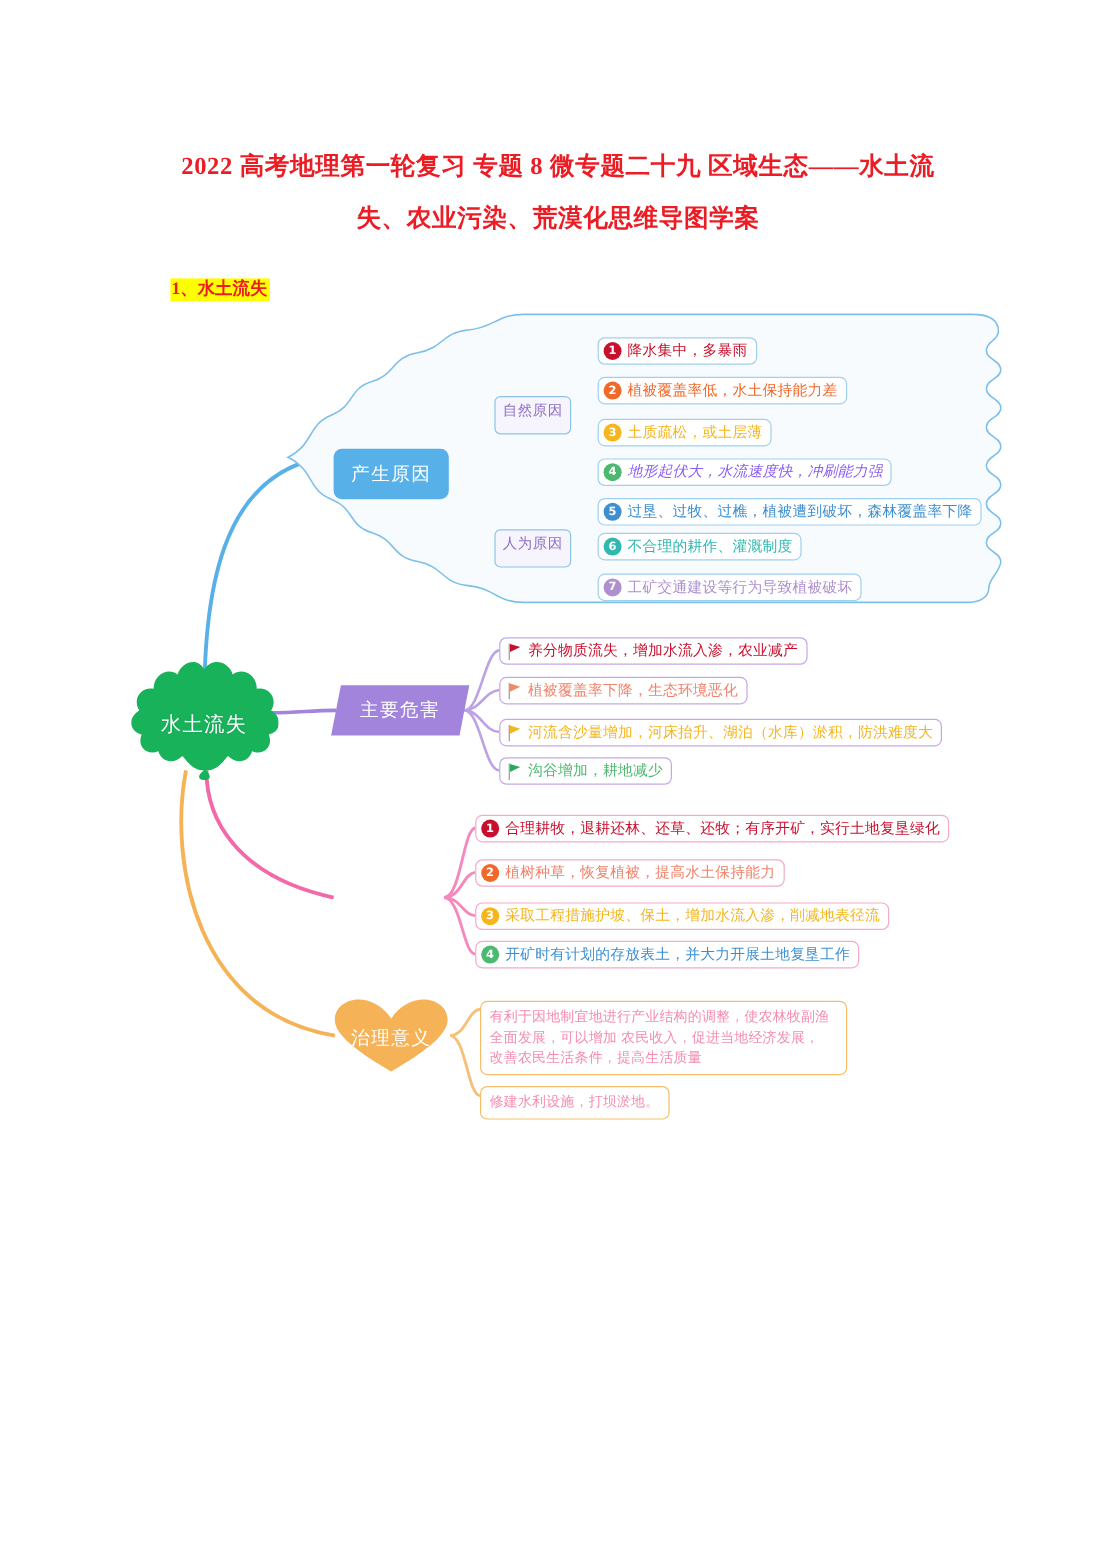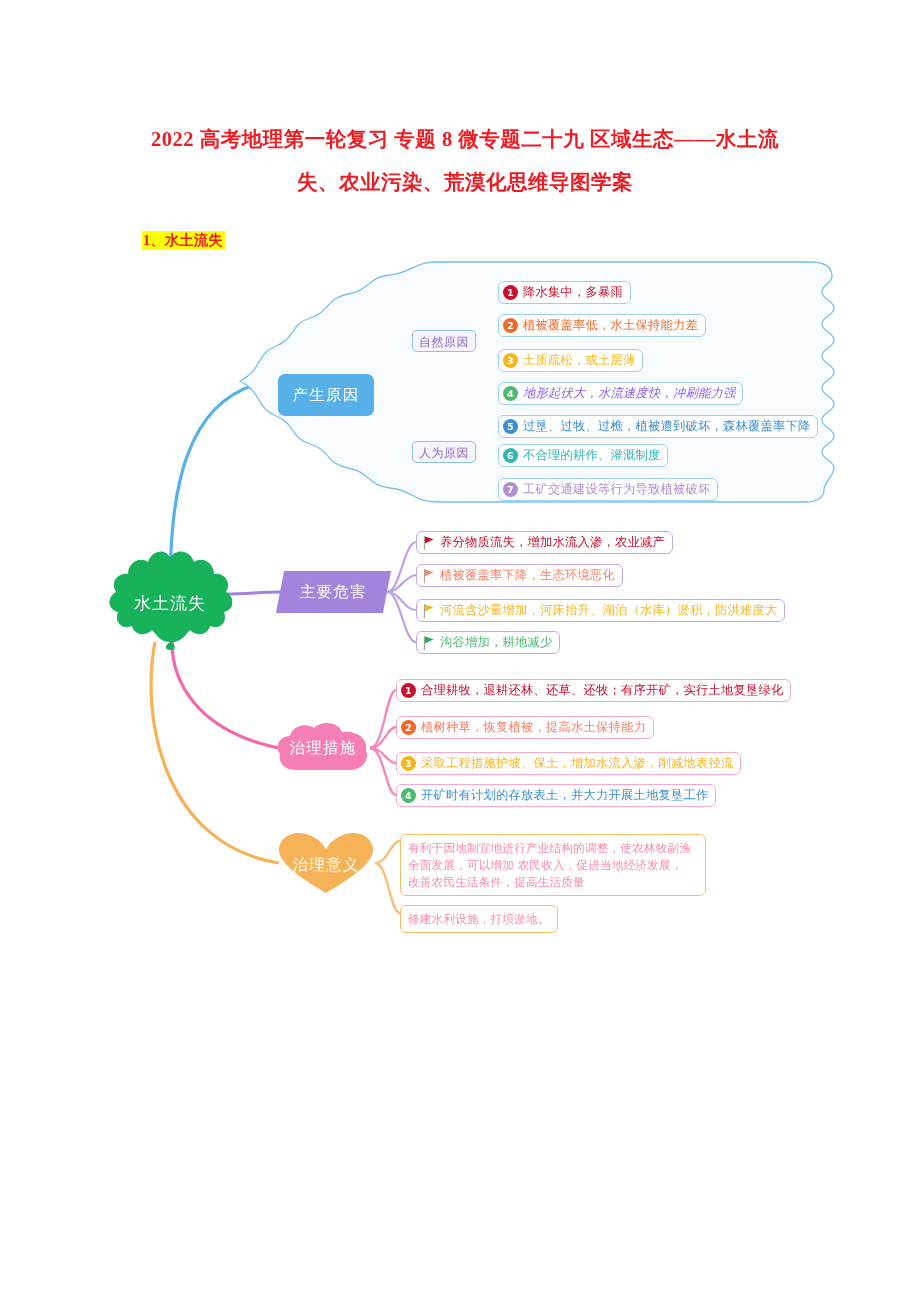--- a/index.html
+++ b/index.html
@@ -116,21 +116,21 @@
   }
 
   
   .sub-label {
     position: absolute;
     background: #f6f4fd;
     border: 1px solid #8cc4e8;
     border-radius: 5px;
     color: #8f6fc4;
     font-size: 12px;
-    padding: 3px 6px 0;
+    padding: 3px 6px 10px;
     letter-spacing: .5px;
     z-index: 4;
     white-space: nowrap;
   }
   #sub-natural { left: 412px; top: 80px; }
   #sub-human   { left: 412px; top: 191px; }
 
   
   .item {
     position: absolute;
@@ -275,28 +275,20 @@
   </div>
 
   <div class="branch-head" id="head-causes">
     <span>产生原因</span>
   </div>
 
   <div class="branch-head" id="head-harm">
     <span class="txt">主要危害</span>
   </div>
 
-  <div id="head-measure" class="branch-head">
-    <svg class="shape-svg" viewBox="0 0 94 52">
-      <path d="M20 48 C 8 48, 2 40, 4 32 C -2 24, 4 14, 14 14
-               C 16 4, 30 0, 38 6 C 46 -2, 62 0, 66 10
-               C 80 8, 92 16, 90 28 C 94 38, 86 48, 74 48 Z" fill="#f57fb5"></path>
-    </svg>
-    <div class="shape-label">治理措施</div>
-  </div>
 
   <div id="head-meaning" class="branch-head">
     <svg class="shape-svg" viewBox="0 0 98 62">
       <path d="M49 61 C 20 44, 2 30, 2 18 C 2 7, 12 1, 22 1
                C 32 1, 43 7, 49 17 C 55 7, 66 1, 76 1
                C 86 1, 96 7, 96 18 C 96 30, 78 44, 49 61 Z" fill="#f5b256"></path>
     </svg>
     <div class="shape-label">治理意义</div>
   </div>
 

